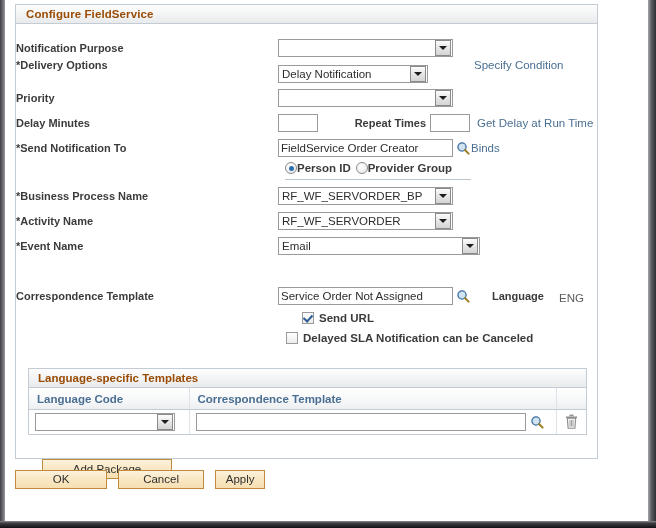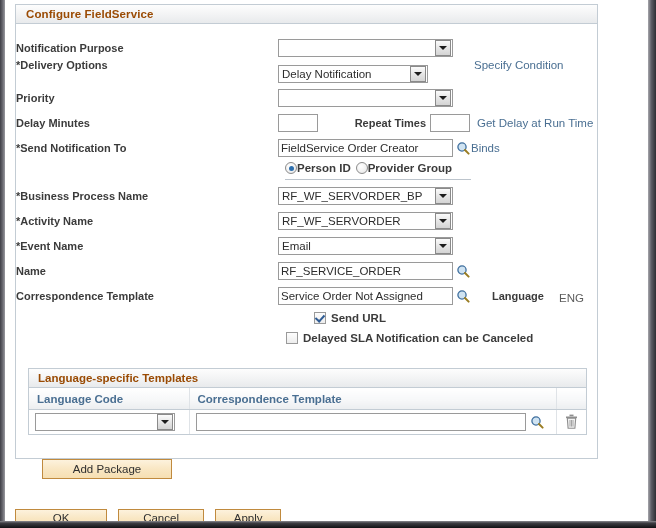--- a/index.html
+++ b/index.html
@@ -317,21 +317,21 @@
 
   .footer-bar {
     position: absolute;
     left: 10px;
     top: 470px;
     width: 583px;
   }
   .footer-bar .btn { margin-right: 8px; }
   .btn-ok     { width: 92px; }
   .btn-cancel { width: 86px; }
-  .btn-apply  { width: 66px; margin-top: 39px; }
+  .btn-apply  { width: 50px; }
 
   
   .trash { width: 13px; height: 15px; display: inline-block; }
 </style>
 </head>
 <body>
 
 <div id="window-root">
 
   <div class="chrome-left"></div>
@@ -423,51 +423,41 @@
         <div class="row" style="top:188px;">
           <div class="lbl lbl-main">*Activity Name</div>
           <div class="combo" style="position:absolute; left:262px; top:0; width:175px;">
             <span class="val">RF_WF_SERVORDER</span>
             <span class="arrow"></span>
           </div>
         </div>
 
         <div class="row" style="top:213px;">
           <div class="lbl lbl-main">*Event Name</div>
-          <div class="combo" style="position:absolute; left:262px; top:0; width:175px;">
+          <div class="combo" style="position:absolute; left:262px; top:0; width:202px;">
             <span class="val">Email</span>
             <span class="arrow"></span>
           </div>
         </div>
 
-        <div class="row" style="top:238px;">
-          <div class="lbl lbl-main">Name</div>
-          <input class="txt" type="text" style="position: absolute; left: 262px; top: 0px; width: 175px;" value="RF_SERVICE_ORDER">
-          <span class="mag" style="position:absolute; left:440px; top:2px;">
-            <svg width="14" height="14" viewBox="0 0 14 14">
-              <circle cx="6" cy="6" r="4.1" fill="#cfe3f2" stroke="#3f6f9e" stroke-width="1.3"></circle>
-              <line x1="9" y1="9" x2="12.6" y2="12.6" stroke="#9a7d23" stroke-width="2" stroke-linecap="round"></line>
-            </svg>
-          </span>
-        </div>
 
         <div class="row" style="top:263px;">
           <div class="lbl lbl-main">Correspondence Template</div>
           <input class="txt" type="text" style="position: absolute; left: 262px; top: 0px; width: 175px;" value="Service Order Not Assigned">
           <span class="mag" style="position:absolute; left:440px; top:2px;">
             <svg width="14" height="14" viewBox="0 0 14 14">
               <circle cx="6" cy="6" r="4.1" fill="#cfe3f2" stroke="#3f6f9e" stroke-width="1.3"></circle>
               <line x1="9" y1="9" x2="12.6" y2="12.6" stroke="#9a7d23" stroke-width="2" stroke-linecap="round"></line>
             </svg>
           </span>
           <div class="lbl" style="position:absolute; left:476px; top:0; width:60px; text-align:left;">Language</div>
           <div class="static-val" style="left:543px; top:2px;">ENG</div>
         </div>
 
-        <div class="cb-line" style="left:282px; top:288px;padding-left:16px;">
+        <div class="cb-line" style="left:270px; top:288px;padding-left:16px;">
           <span class="cb on"></span>
           <span>Send URL</span>
         </div>
 
         <div class="cb-line" style="left:270px; top:308px;">
           <span class="cb"></span>
           <span>Delayed SLA Notification can be Canceled</span>
         </div>
 
         <div class="grid-panel">

